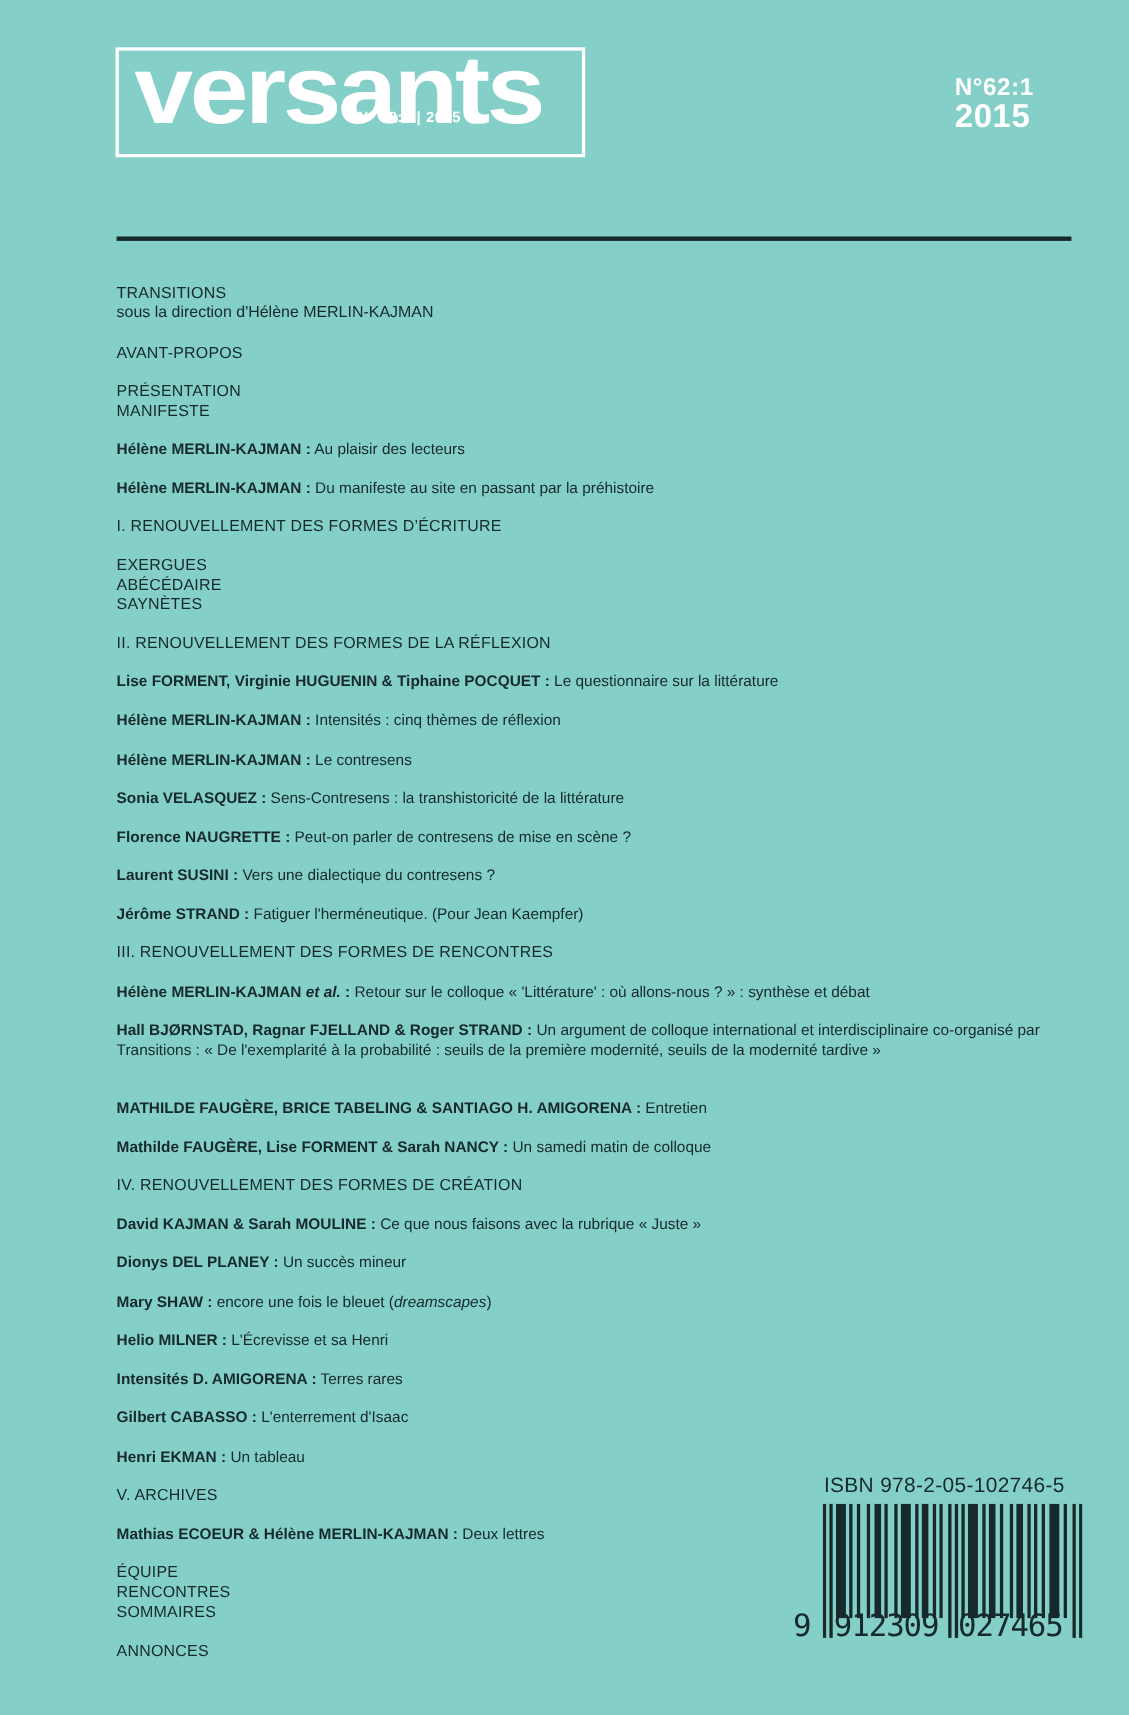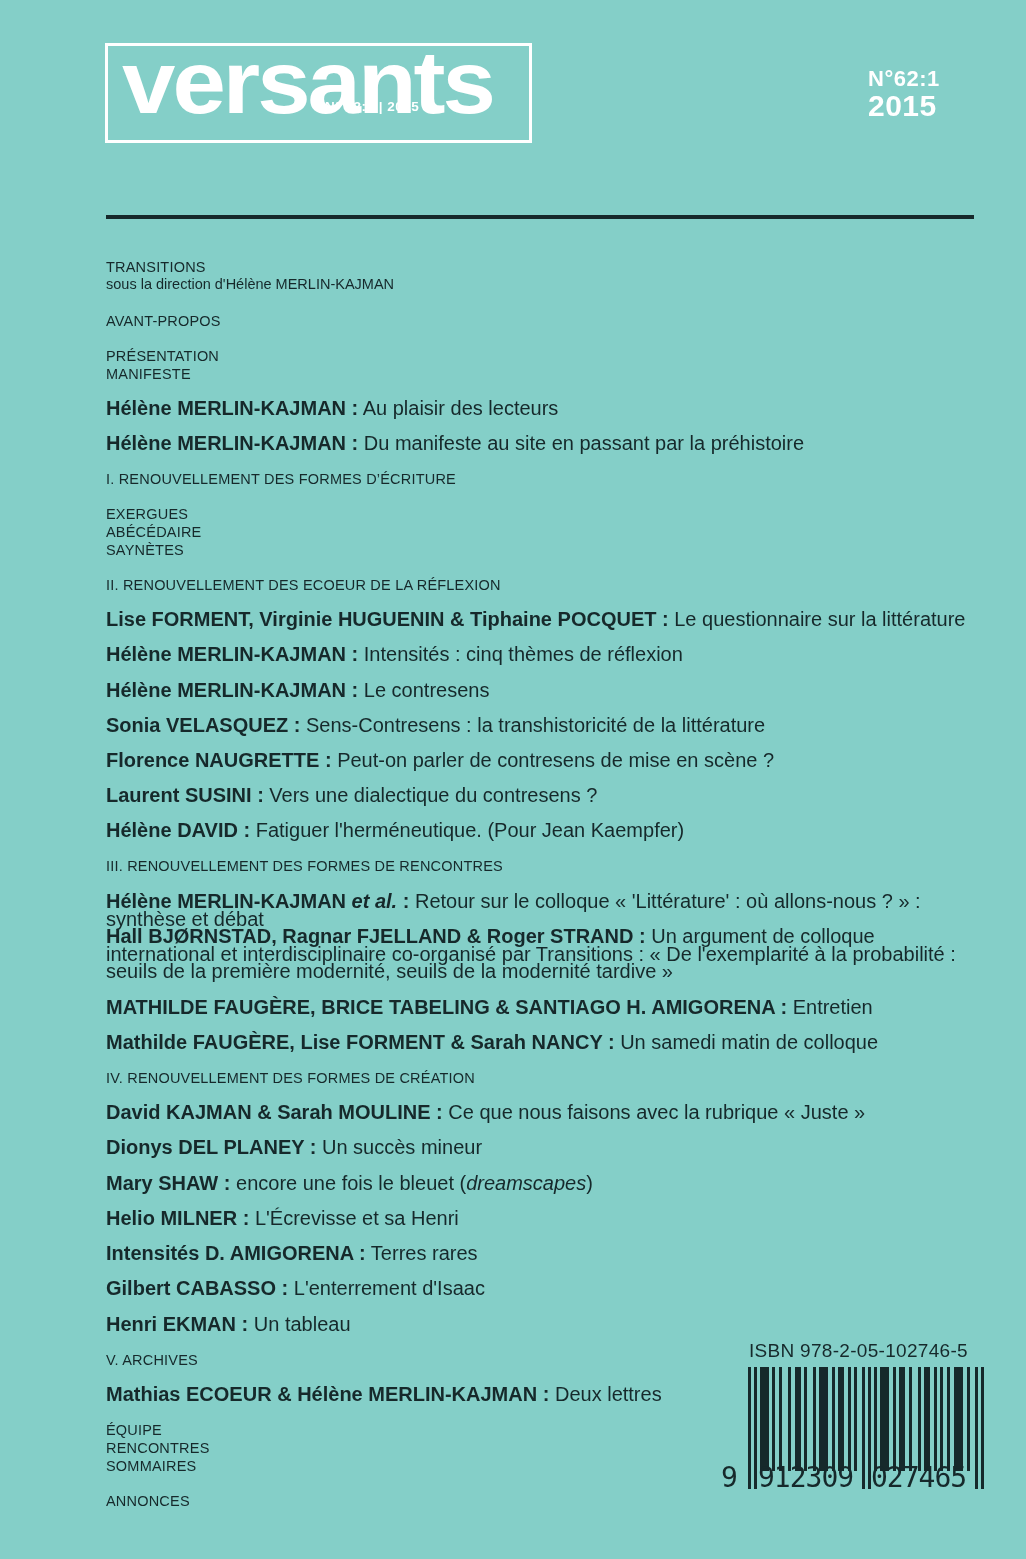--- a/index.html
+++ b/index.html
@@ -27,21 +27,21 @@
   .issue-right {
     position:absolute; left:868px; top:67px; color:#ffffff; font-weight:bold;
     text-align:left;
   }
   .issue-right .num { font-size:22px; line-height:24px; letter-spacing:0.5px; }
   .issue-right .year { font-size:30px; line-height:30px; letter-spacing:0.5px; }
   .rule {
     position:absolute; left:106px; top:215px; width:868px; height:4px; background:#16292b;
   }
   .toc { position:absolute; left:106px; top:258px; width:860px; }
-  .entry { font-size:20px; line-height:17.5px; }
+  .entry { font-size:14px; line-height:17.5px; }
   .entry b { font-weight:bold; }
   .entry .t { font-weight:normal; }
   .hdr { font-weight:normal; font-size:14.5px; line-height:18px; letter-spacing:0.2px; }
   .sub { font-size:14.5px; line-height:17.5px; }
   .isbn {
     position:absolute; left:749px; top:1340px; font-size:19px; letter-spacing:0.3px; color:#16292b;
   }
   .barcode { position:absolute; left:748px; top:1367px; width:236px; height:122px; }
   .digits { position:absolute; font-family:"DejaVu Sans Mono", monospace; font-size:28px; color:#16292b; line-height:1; }
 </style>
@@ -70,28 +70,28 @@
   <div class="hdr" style="position:absolute;top:107px">MANIFESTE</div>
 
   <div class="entry" style="position:absolute;top:142px"><b>Hélène MERLIN-KAJMAN :</b><span class="t"> Au plaisir des lecteurs</span></div>
   <div class="entry" style="position:absolute;top:177px"><b>Hélène MERLIN-KAJMAN :</b><span class="t"> Du manifeste au site en passant par la préhistoire</span></div>
 
   <div class="hdr" style="position:absolute;top:212px">I. RENOUVELLEMENT DES FORMES D’ÉCRITURE</div>
   <div class="hdr" style="position:absolute;top:247px">EXERGUES</div>
   <div class="hdr" style="position:absolute;top:265px">ABÉCÉDAIRE</div>
   <div class="hdr" style="position:absolute;top:283px">SAYNÈTES</div>
 
-  <div class="hdr" style="position:absolute;top:318px">II. RENOUVELLEMENT DES ECOEUR DE LA RÉFLEXION</div>
+  <div class="hdr" style="position:absolute;top:318px">II. RENOUVELLEMENT DES FORMES DE LA RÉFLEXION</div>
   <div class="entry" style="position:absolute;top:353px"><b>Lise FORMENT, Virginie HUGUENIN &amp; Tiphaine POCQUET :</b><span class="t"> Le questionnaire sur la littérature</span></div>
   <div class="entry" style="position:absolute;top:388px"><b>Hélène MERLIN-KAJMAN :</b><span class="t"> Intensités : cinq thèmes de réflexion</span></div>
   <div class="entry" style="position:absolute;top:424px"><b>Hélène MERLIN-KAJMAN :</b><span class="t"> Le contresens</span></div>
   <div class="entry" style="position:absolute;top:459px"><b>Sonia VELASQUEZ :</b><span class="t"> Sens-Contresens : la transhistoricité de la littérature</span></div>
   <div class="entry" style="position:absolute;top:494px"><b>Florence NAUGRETTE :</b><span class="t"> Peut-on parler de contresens de mise en scène ?</span></div>
   <div class="entry" style="position:absolute;top:529px"><b>Laurent SUSINI :</b><span class="t"> Vers une dialectique du contresens ?</span></div>
-  <div class="entry" style="position:absolute;top:564px"><b>Hélène DAVID :</b><span class="t"> Fatiguer l'herméneutique. (Pour Jean Kaempfer)</span></div>
+  <div class="entry" style="position:absolute;top:564px"><b>Jérôme STRAND :</b><span class="t"> Fatiguer l'herméneutique. (Pour Jean Kaempfer)</span></div>
 
   <div class="hdr" style="position:absolute;top:599px">III. RENOUVELLEMENT DES FORMES DE RENCONTRES</div>
   <div class="entry" style="position:absolute;top:635px"><b>Hélène MERLIN-KAJMAN</b><b><i> et al.</i></b><b> :</b><span class="t"> Retour sur le colloque « 'Littérature' : où allons-nous ? » : synthèse et débat</span></div>
   <div class="entry" style="position:absolute;top:670px;width:855px"><b>Hall BJØRNSTAD, Ragnar FJELLAND &amp; Roger STRAND :</b><span class="t"> Un argument de colloque international et interdisciplinaire co-organisé par Transitions : « De l'exemplarité à la probabilité : seuils de la première modernité, seuils de la modernité tardive »</span></div>
   <div class="entry" style="position:absolute;top:741px"><b>MATHILDE FAUGÈRE, BRICE TABELING &amp; SANTIAGO H. AMIGORENA :</b><span class="t"> Entretien</span></div>
   <div class="entry" style="position:absolute;top:776px"><b>Mathilde FAUGÈRE, Lise FORMENT &amp; Sarah NANCY :</b><span class="t"> Un samedi matin de colloque</span></div>
 
   <div class="hdr" style="position:absolute;top:811px">IV. RENOUVELLEMENT DES FORMES DE CRÉATION</div>
   <div class="entry" style="position:absolute;top:846px"><b>David KAJMAN &amp; Sarah MOULINE :</b><span class="t"> Ce que nous faisons avec la rubrique « Juste »</span></div>
   <div class="entry" style="position:absolute;top:881px"><b>Dionys DEL PLANEY :</b><span class="t"> Un succès mineur</span></div>

